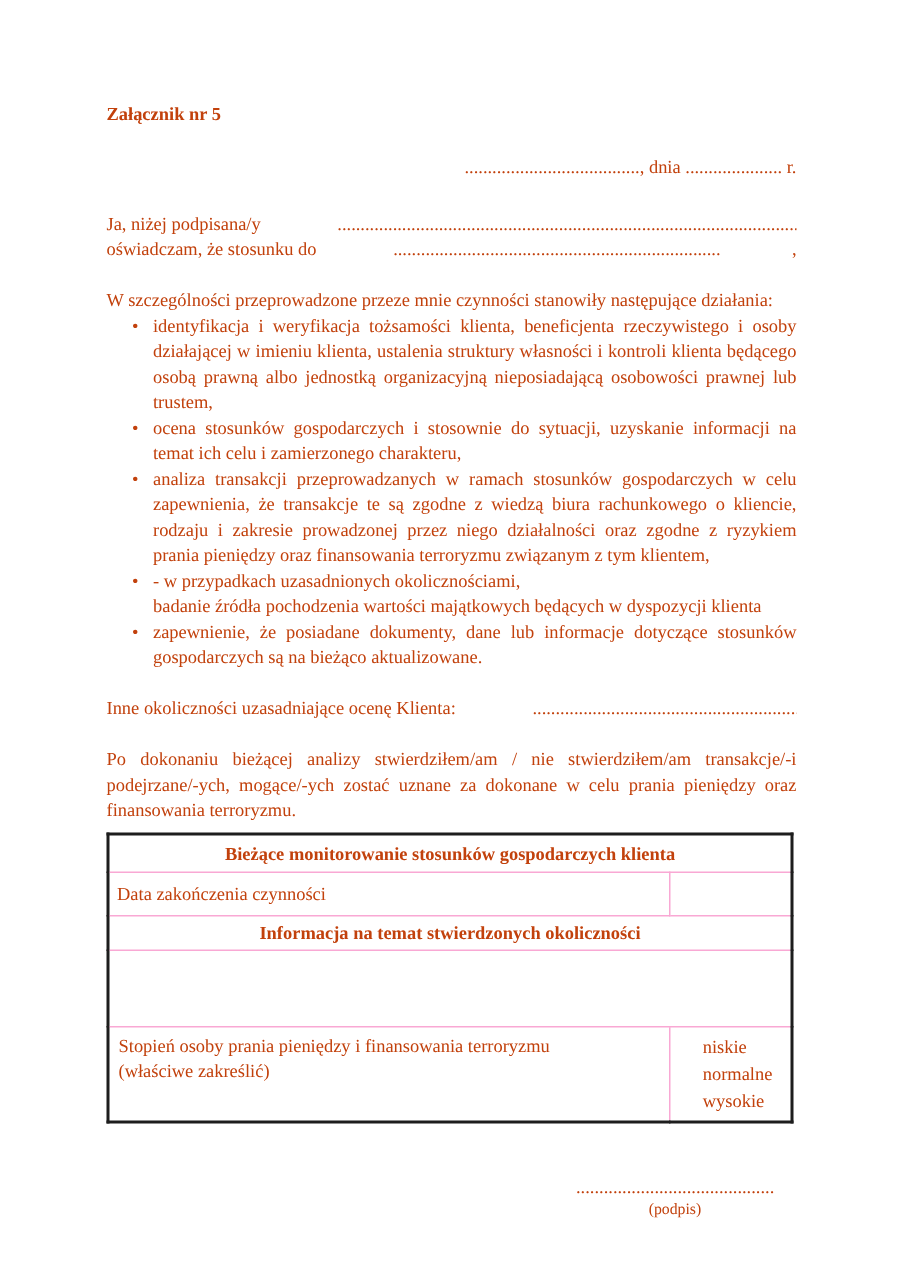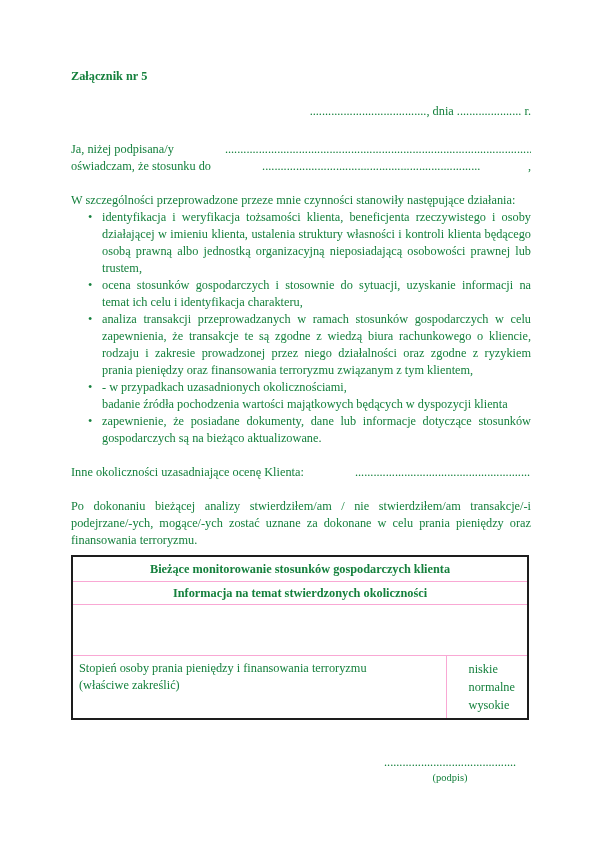--- a/index.html
+++ b/index.html
@@ -3,21 +3,21 @@
 <meta charset="utf-8">
 <style>
   html, body { margin: 0; padding: 0; background: #ffffff; }
   .page {
     position: relative;
     width: 600px;
     height: 849px;
     box-sizing: border-box;
     padding: 68px 69px 0 71px;
     background: #ffffff;
-    color: #15803d;
+    color: #c2410c;
     font-family: "Liberation Serif", "DejaVu Serif", serif;
     font-size: 12.3px;
     line-height: 17px;
     overflow: hidden;
   }
   .title { font-weight: bold; margin: 0 0 18px 0; }
   .date-line { text-align: right; margin: 0 0 21px 0; white-space: pre; }
   .fill-line { display: flex; align-items: baseline; gap: 48px; }
   .fill-line .lbl { flex: 0 0 auto; white-space: pre; }
   .fill { flex: 1 1 auto; overflow: hidden; white-space: nowrap; }
@@ -78,21 +78,21 @@
 
   <p class="lead">W szczególności przeprowadzone przeze mnie czynności stanowiły następujące działania:</p>
 
   <ul class="bullets">
     <li>
       <span class="bullet">•</span>
       <span>identyfikacja i weryfikacja tożsamości klienta, beneficjenta rzeczywistego i osoby działającej w imieniu klienta, ustalenia struktury własności i kontroli klienta będącego osobą prawną albo jednostką organizacyjną nieposiadającą osobowości prawnej lub trustem,</span>
     </li>
     <li>
       <span class="bullet">•</span>
-      <span>ocena stosunków gospodarczych i stosownie do sytuacji, uzyskanie informacji na temat ich celu i identyfikacja charakteru,</span>
+      <span>ocena stosunków gospodarczych i stosownie do sytuacji, uzyskanie informacji na temat ich celu i zamierzonego charakteru,</span>
     </li>
     <li>
       <span class="bullet">•</span>
       <span>analiza transakcji przeprowadzanych w ramach stosunków gospodarczych w celu zapewnienia, że transakcje te są zgodne z wiedzą biura rachunkowego o kliencie, rodzaju i zakresie prowadzonej przez niego działalności oraz zgodne z ryzykiem prania pieniędzy oraz finansowania terroryzmu związanym z tym klientem,</span>
     </li>
     <li>
       <span class="bullet">•</span>
       <div style="text-align:left;">- w przypadkach uzasadnionych okolicznościami,</div>
       <div style="text-align:left;">badanie źródła pochodzenia wartości majątkowych będących w dyspozycji klienta</div>
     </li>
@@ -110,20 +110,26 @@
   <p class="conclusion">Po dokonaniu bieżącej analizy stwierdziłem/am / nie stwierdziłem/am transakcje/-i podejrzane/-ych, mogące/-ych zostać uznane za dokonane w celu prania pieniędzy oraz finansowania terroryzmu.</p>
 
   <table class="monitor">
     <colgroup>
         <col style="width:374px">
         <col style="width:82px">
       </colgroup>
     <tbody>
         <tr class="r1">
       <td class="hdr" colspan="2">Bieżące monitorowanie stosunków gospodarczych klienta</td>
+    </tr>
+    <tr class="r2">
+      <td>
+            <div class="cell-label">Data zakończenia czynności</div>
+          </td>
+      <td></td>
     </tr>
     <tr class="r3">
       <td class="hdr" colspan="2">Informacja na temat stwierdzonych okoliczności</td>
     </tr>
     <tr class="r4">
       <td colspan="2"></td>
     </tr>
     <tr class="r5">
       <td>
         <div class="risk-label">

